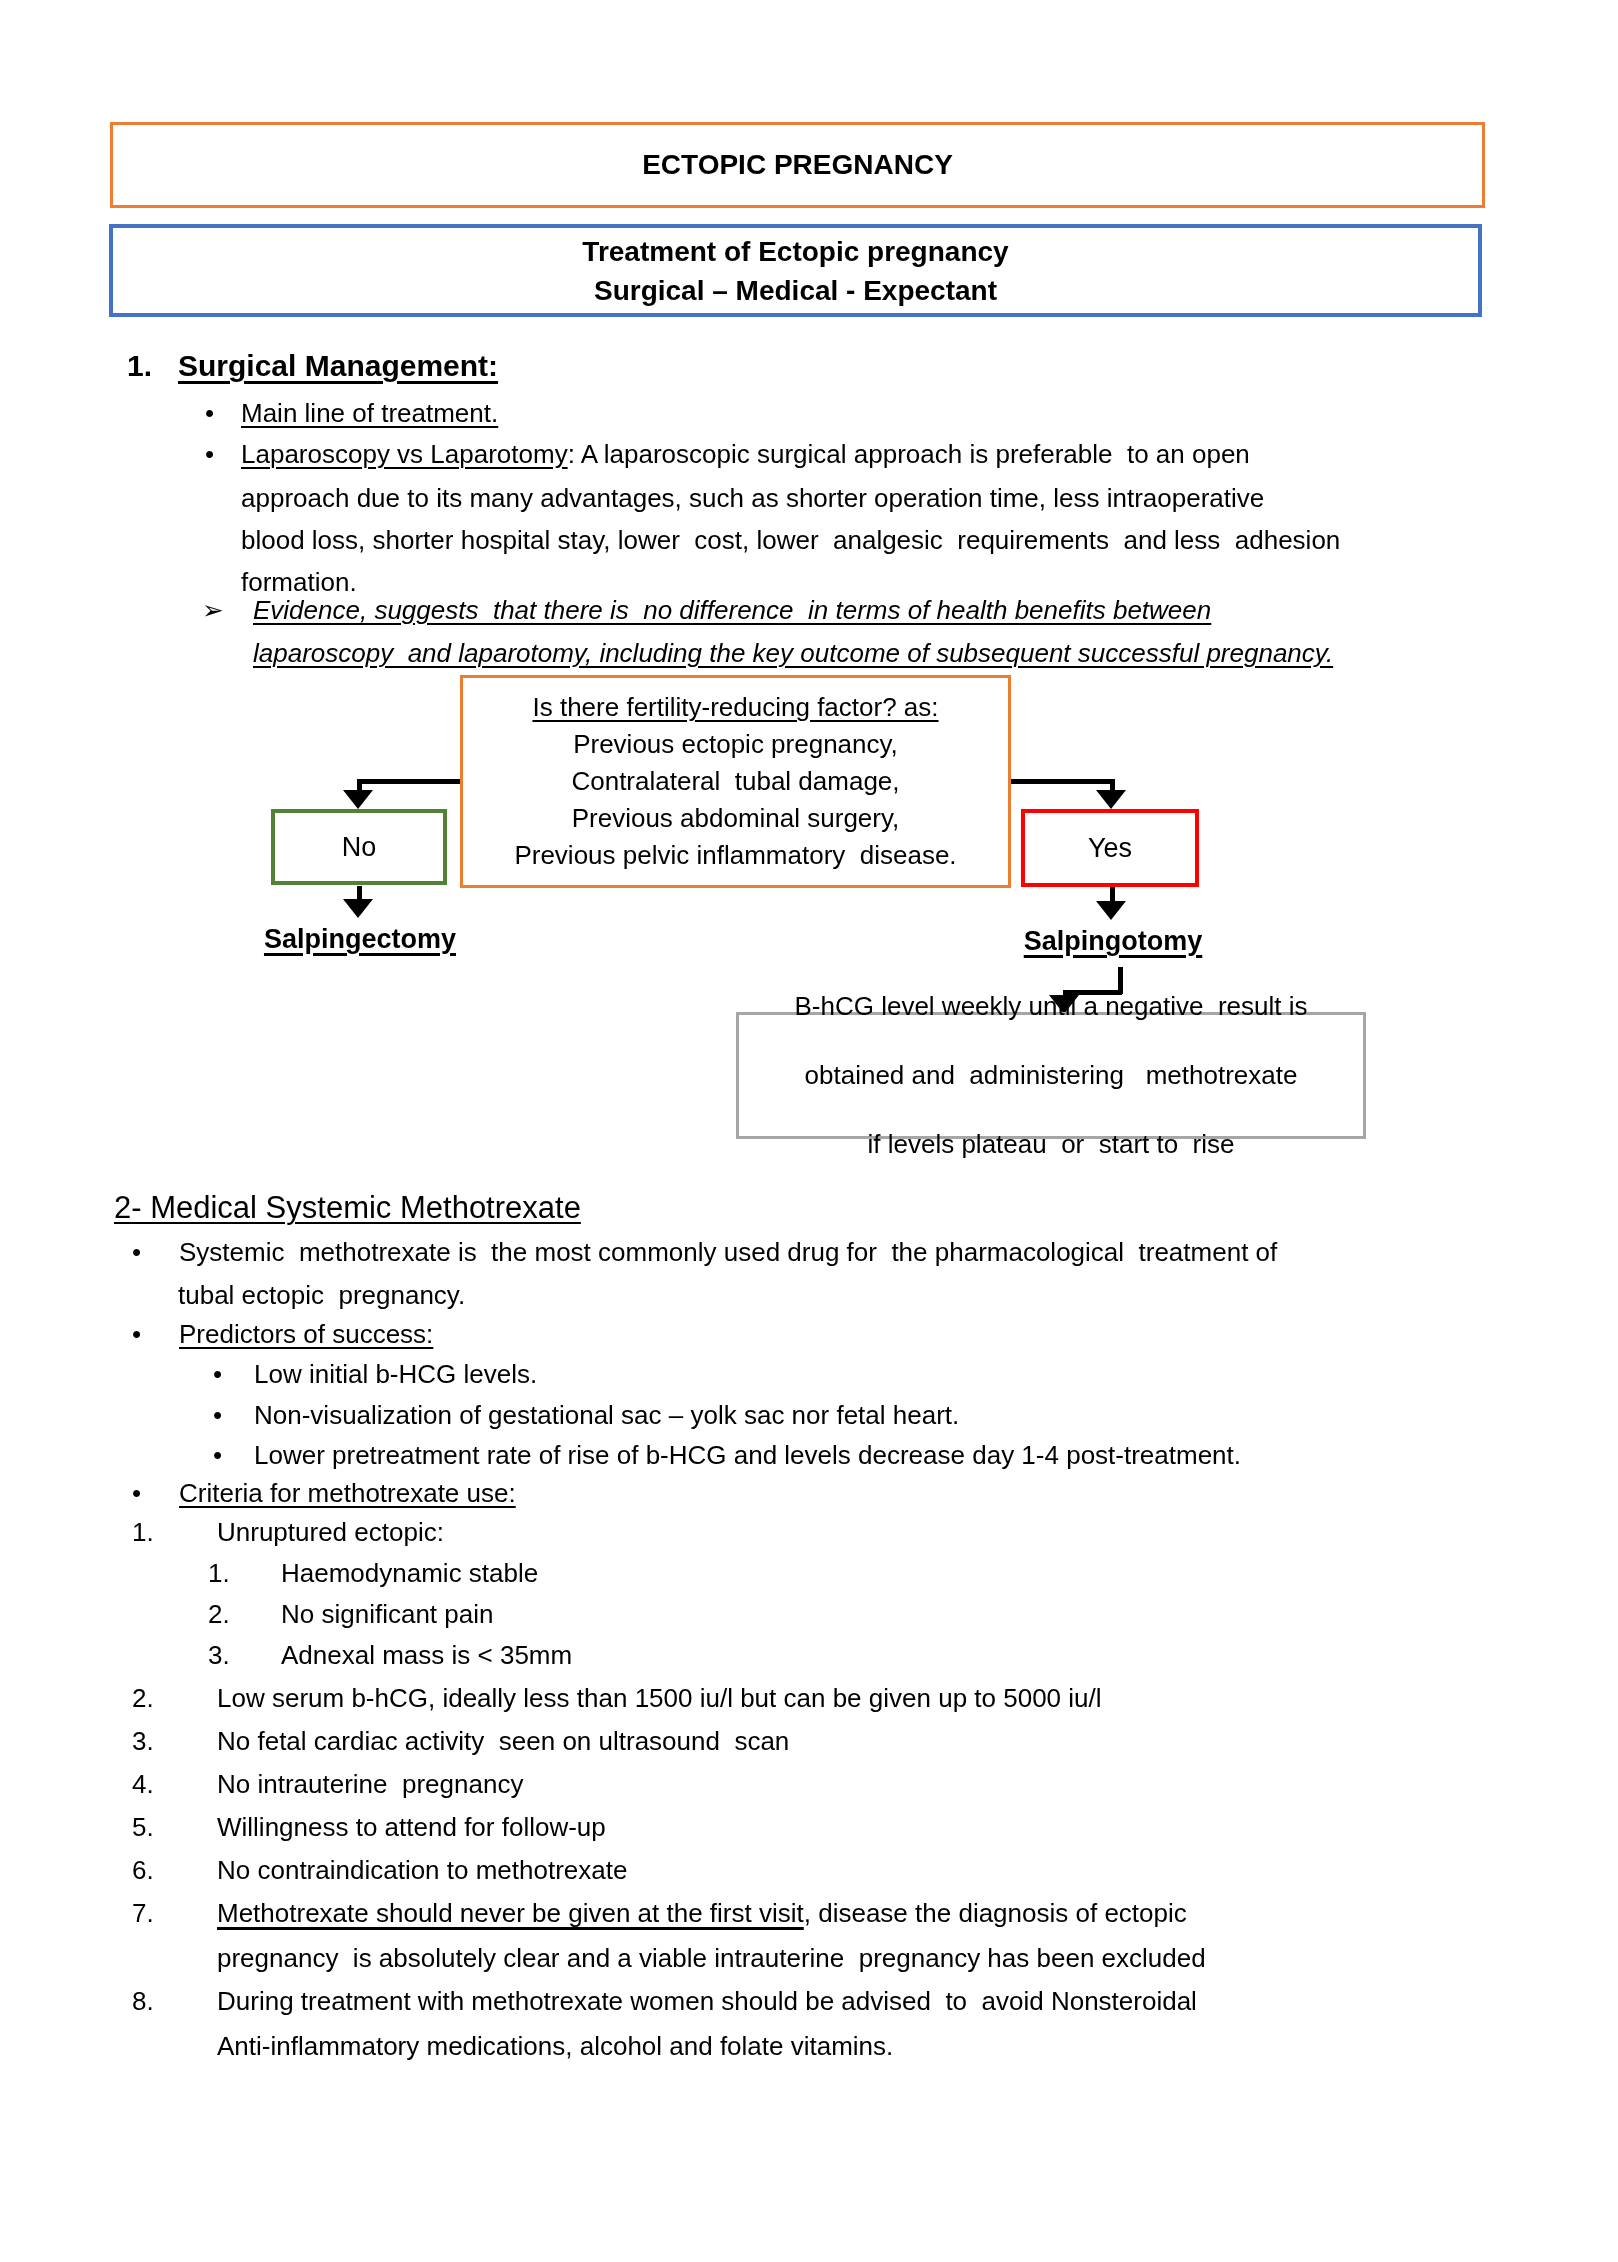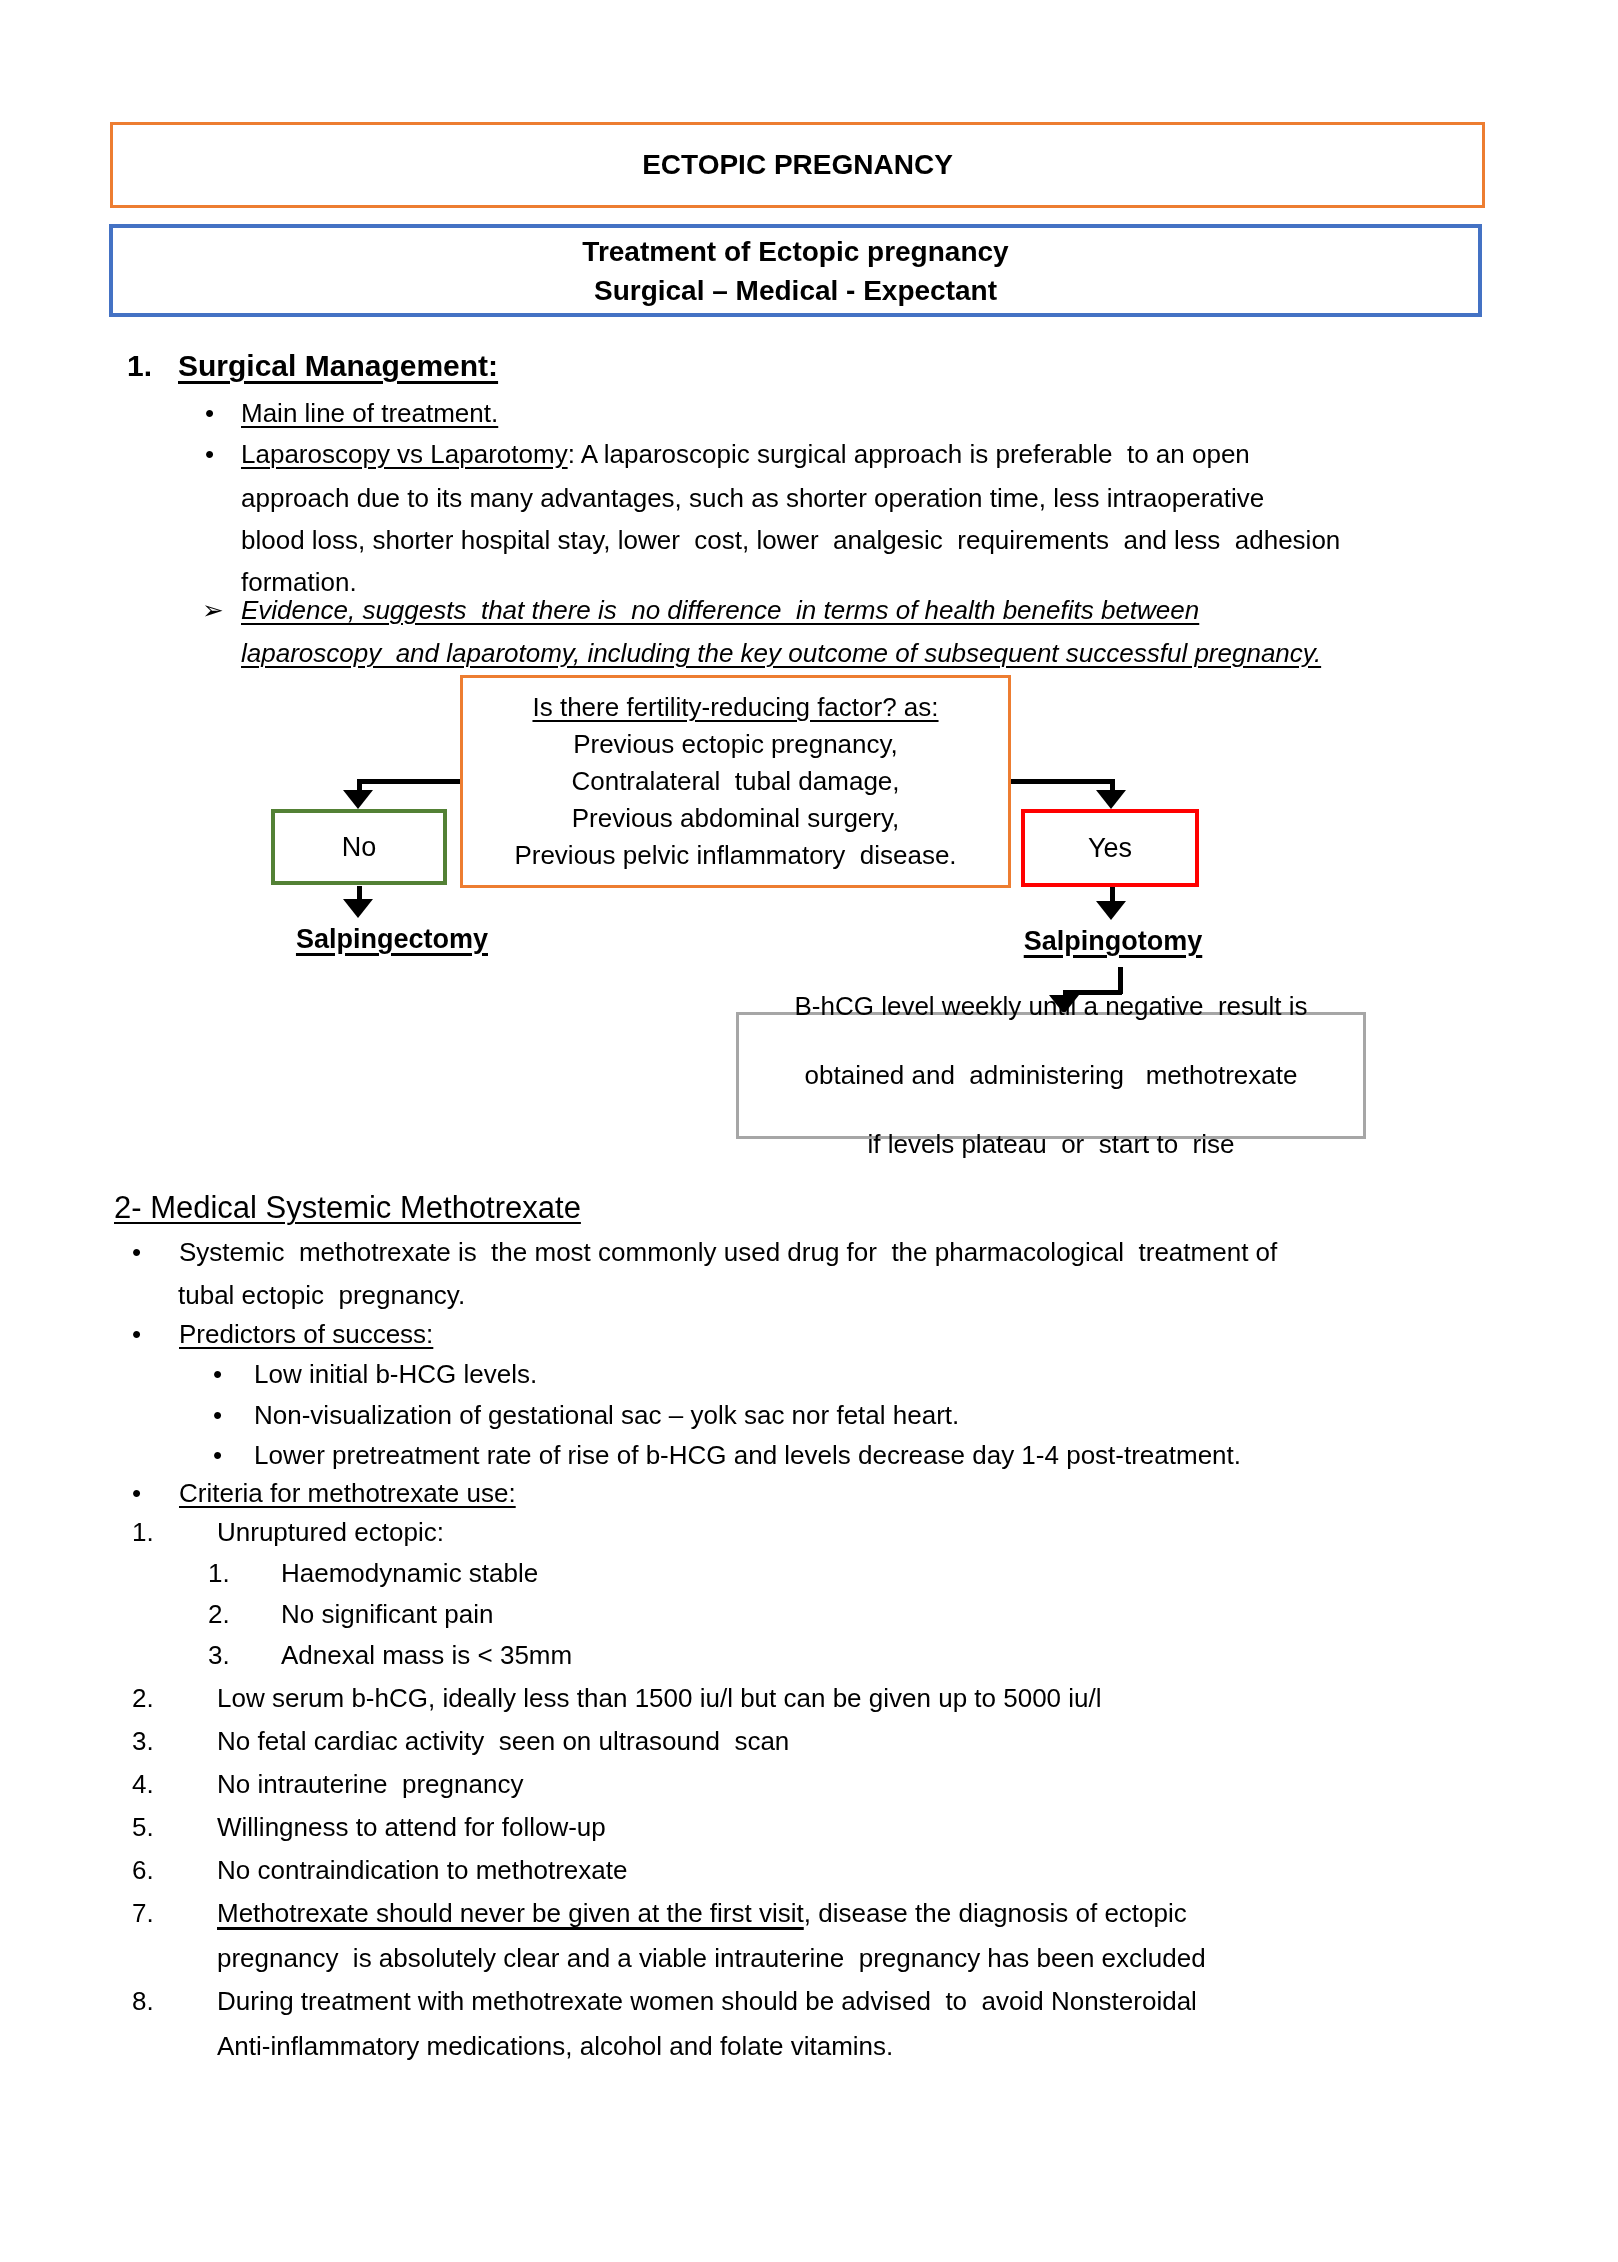--- a/index.html
+++ b/index.html
@@ -16,21 +16,21 @@
   .box { position:absolute; box-sizing:border-box; display:flex; flex-direction:column;
          align-items:center; justify-content:center; text-align:center; background:#fff; }
   .title-box { border:3.9px solid var(--orange); font-size:28px; font-weight:bold; }
   .subtitle-box { border:4.9px solid var(--blue); font-size:28px; font-weight:bold; line-height:39px; }
   .qbox { border:3.9px solid var(--orange); font-size:26px; line-height:37px; }
   .nobox { border:4.9px solid var(--green); font-size:27px; }
   .yesbox { border:4.9px solid var(--red); font-size:27px; }
   .fbox { border:3.9px solid var(--gray); font-size:26px; line-height:41px; }
   .u2 { text-decoration:underline; text-decoration-thickness:2px; text-underline-offset:3.9px; }
   .u3 { text-decoration:underline; text-decoration-thickness:2.9px; text-underline-offset:4.9px; }
-  .i { font-style:italic; }
+  .i { font-style:italic;margin-left:12px; }
   .h1 { font-size:30px; font-weight:bold; }
   .h2 { font-size:31px; }
   .outcome { position:absolute; text-align:center; font-size:27px; font-weight:bold; }
   .hline,.vline { position:absolute; background:#000; }
   .tri-down { position:absolute; width:0; height:0;
               border-left:15.6px solid transparent; border-right:15.6px solid transparent;
               border-top:19.5px solid #000; }
   .pageno { position:absolute; width:100%; text-align:center; font-size:33px; font-weight:bold; }
 </style>
 </head>
@@ -91,21 +91,21 @@
   </div>
   <div class="box yesbox" style="left:1021px; top:809px; width:178px; height:78px;align-items:center;">
     <span>Yes</span>
   </div>
 
   <div class="vline" style="left:357px; top:886px; width:4.9px; height:15.6px;"></div>
   <div class="tri-down" style="left:343px; top:899px;"></div>
   <div class="vline" style="left:1110px; top:887px; width:4.9px; height:15.6px;"></div>
   <div class="tri-down" style="left:1096px; top:901px;"></div>
 
-  <div class="outcome u3" style="left:232px; top:924px; width:256px;text-align:right;">Salpingectomy</div>
+  <div class="outcome u3" style="left:232px; top:924px; width:256px;">Salpingectomy</div>
   <div class="outcome u3" style="left:987px; top:926px; width:252px;">Salpingotomy</div>
 
   <div class="vline" style="left:1118px; top:967px; width:4.9px; height:27px;"></div>
   <div class="hline" style="left:1063px; top:990px; width:59px; height:4.9px;"></div>
   <div class="tri-down" style="left:1049px; top:995px;"></div>
 
   <div class="box fbox" style="left:736px; top:1012px; width:630px; height:127px;gap:28px;">
     <span class="t">B-hCG level weekly until a negative  result is</span>
     <span class="t">obtained and  administering   methotrexate</span>
     <span class="t">if levels plateau  or  start to  rise</span>

